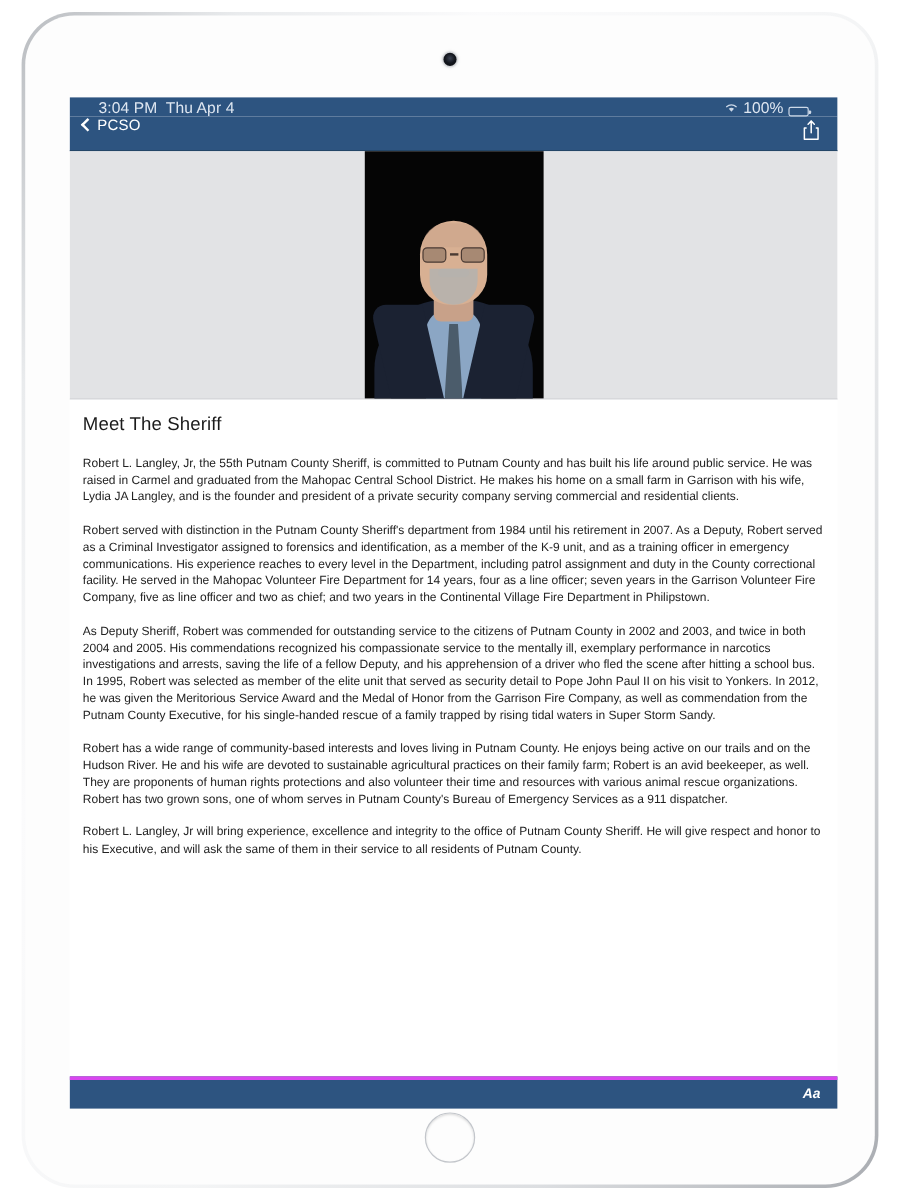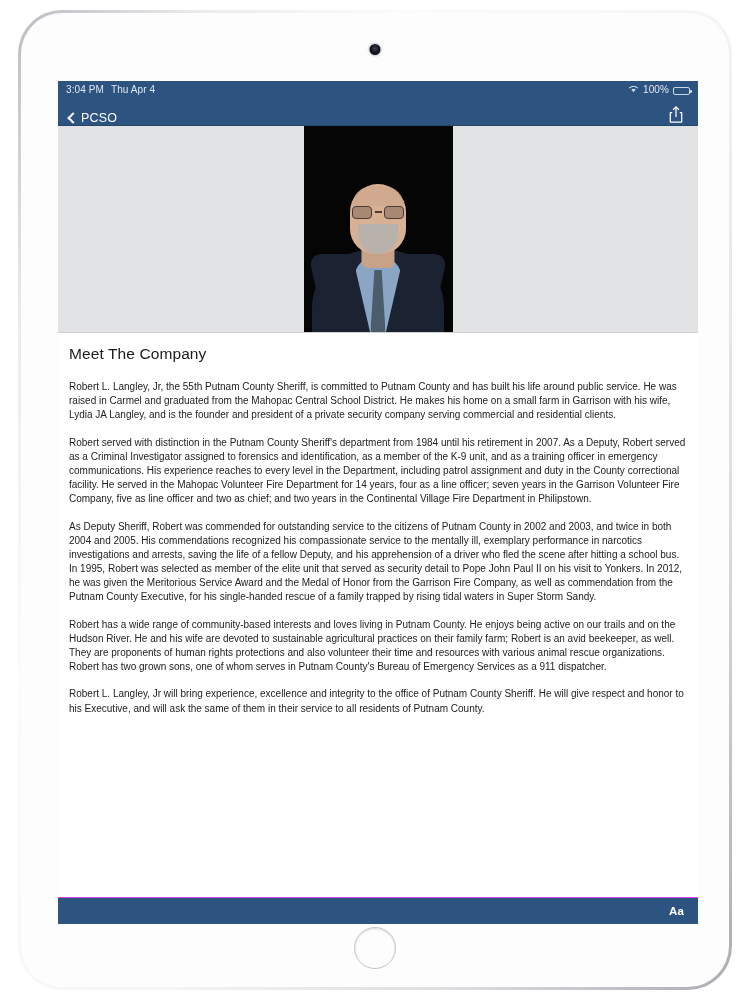--- a/index.html
+++ b/index.html
@@ -69,24 +69,24 @@
     display: flex;
     flex-direction: column;
   }
 
   
   .status-bar {
     height: 16px;
     flex: 0 0 16px;
     background: #2d5480;
     color: #dfe7f1;
-    font-size: 10px;
+    font-size: 13px;
     display: flex;
     align-items: center;
-    padding: 0 8px;
+    padding: 0 24px;
     letter-spacing: .1px;
   }
   .status-left { display: flex; align-items: center; gap: 7px; }
   .status-right {
     margin-left: auto;
     display: flex;
     align-items: flex-end;
     gap: 4px;
   }
   .wifi-icon { display: block; }
@@ -107,21 +107,21 @@
     border-radius: 0 1px 1px 0;
   }
   .battery-fill { width: 100%; height: 100%; background: #dce6f2; border-radius: 1px; }
 
   
   .nav-bar {
     height: 29px;
     flex: 0 0 29px;
     background: #2d5480;
     display: flex;
-    align-items: flex-end;
+    align-items: flex-start;
     padding: 0 11px;
     border-bottom: 1px solid #244667;
   }
   .back-button {
     display: flex;
     align-items: center;
     gap: 3px;
     color: #ffffff;
     cursor: pointer;
   }
@@ -269,21 +269,22 @@
   }
 
   
   .toolbar {
     flex: 0 0 27px;
     background: #2d5480;
     display: flex;
     align-items: center;
     justify-content: flex-end;
     padding: 0 14px;
-    border-top: 1px solid #d946ef;
+    border-top: 3px solid #d946ef;
+    font-style: italic;
   }
   .aa-button {
     color: #ffffff;
     font-size: 11.5px;
     font-weight: bold;
     cursor: pointer;
     letter-spacing: .2px;
   }
 </style>
 </head>
@@ -343,21 +344,21 @@
           <div class="p-mustache"></div>
           <div class="p-glasses">
             <span class="p-lens"></span>
             <span class="p-bridge"></span>
             <span class="p-lens"></span>
           </div>
         </div>
       </div>
 
       <div class="article">
-        <h1 class="article-title">Meet The Company</h1>
+        <h1 class="article-title">Meet The Sheriff</h1>
         <p>Robert L. Langley, Jr, the 55th Putnam County Sheriff, is committed to Putnam County and has built his life around public service. He was raised in Carmel and graduated from the Mahopac Central School District. He makes his home on a small farm in Garrison with his wife, Lydia JA Langley, and is the founder and president of a private security company serving commercial and residential clients.</p>
         <p>Robert served with distinction in the Putnam County Sheriff's department from 1984 until his retirement in 2007. As a Deputy, Robert served as a Criminal Investigator assigned to forensics and identification, as a member of the K-9 unit, and as a training officer in emergency communications. His experience reaches to every level in the Department, including patrol assignment and duty in the County correctional facility. He served in the Mahopac Volunteer Fire Department for 14 years, four as a line officer; seven years in the Garrison Volunteer Fire Company, five as line officer and two as chief; and two years in the Continental Village Fire Department in Philipstown.</p>
         <p>As Deputy Sheriff, Robert was commended for outstanding service to the citizens of Putnam County in 2002 and 2003, and twice in both 2004 and 2005. His commendations recognized his compassionate service to the mentally ill, exemplary performance in narcotics investigations and arrests, saving the life of a fellow Deputy, and his apprehension of a driver who fled the scene after hitting a school bus. In 1995, Robert was selected as member of the elite unit that served as security detail to Pope John Paul II on his visit to Yonkers. In 2012, he was given the Meritorious Service Award and the Medal of Honor from the Garrison Fire Company, as well as commendation from the Putnam County Executive, for his single-handed rescue of a family trapped by rising tidal waters in Super Storm Sandy.</p>
         <p>Robert has a wide range of community-based interests and loves living in Putnam County. He enjoys being active on our trails and on the Hudson River. He and his wife are devoted to sustainable agricultural practices on their family farm; Robert is an avid beekeeper, as well. They are proponents of human rights protections and also volunteer their time and resources with various animal rescue organizations. Robert has two grown sons, one of whom serves in Putnam County's Bureau of Emergency Services as a 911 dispatcher.</p>
         <p>Robert L. Langley, Jr will bring experience, excellence and integrity to the office of Putnam County Sheriff. He will give respect and honor to his Executive, and will ask the same of them in their service to all residents of Putnam County.</p>
       </div>
 
       <div class="toolbar">
         <span class="aa-button">Aa</span>
       </div>

